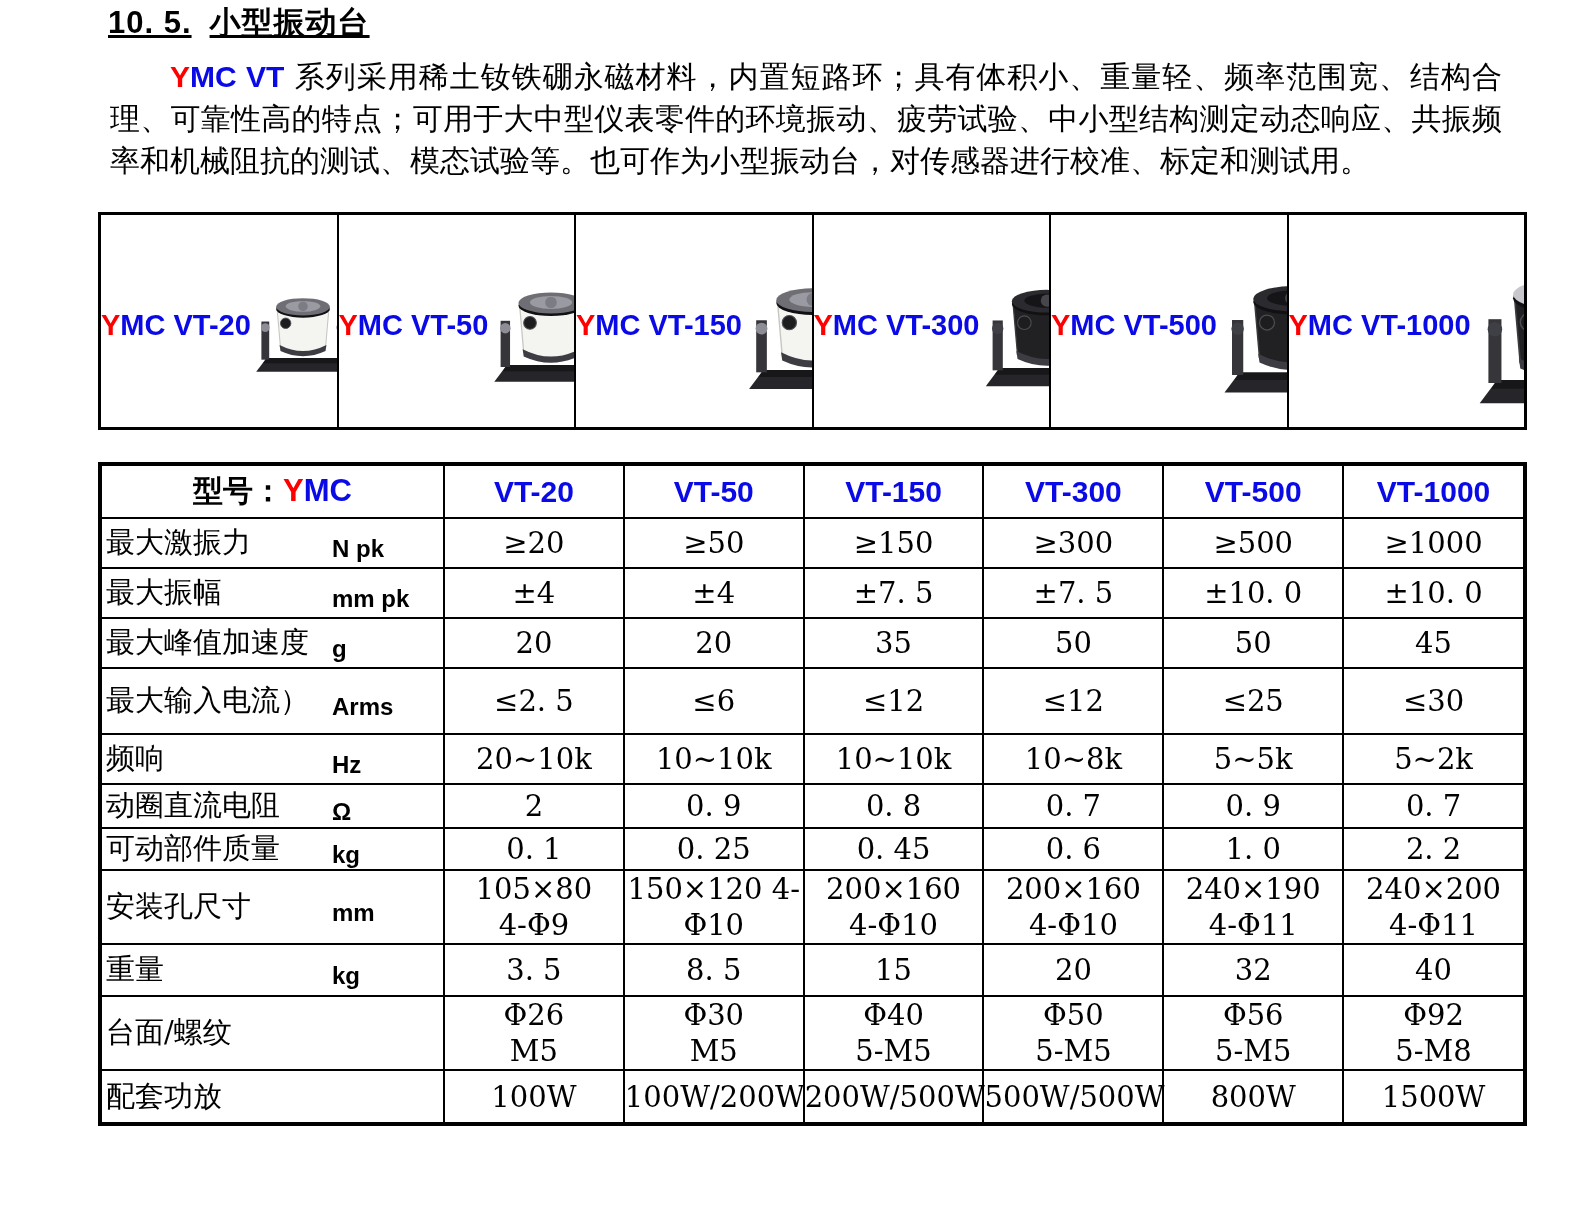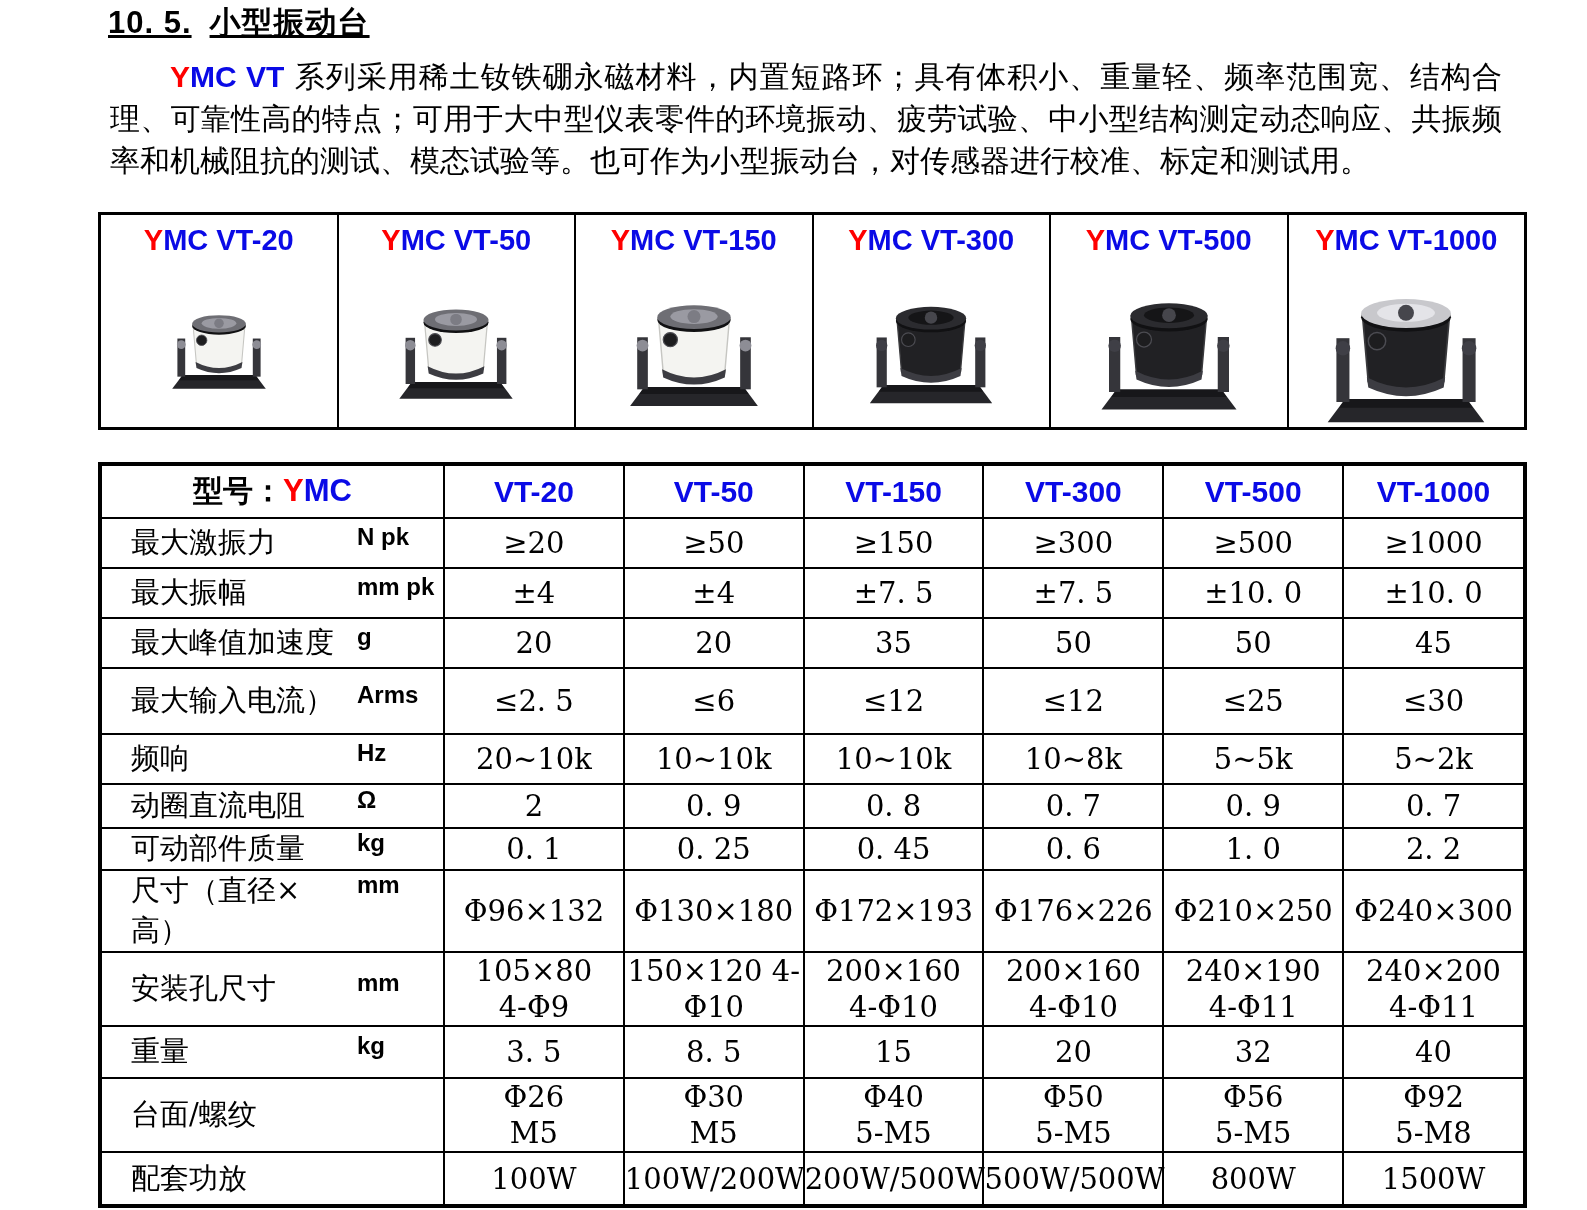--- a/index.html
+++ b/index.html
@@ -26,21 +26,21 @@
     font-size:30px;line-height:42px;text-align:justify;text-indent:2em;
   }
   .brand-y{color:var(--red);font-weight:bold;font-family:"Liberation Sans","DejaVu Sans",sans-serif;}
   .brand-mc{color:var(--blue);font-weight:bold;font-family:"Liberation Sans","DejaVu Sans",sans-serif;}
   
   .product-strip{
     position:absolute;left:98px;top:212px;width:1429px;height:218px;
     border:3px solid #000;display:flex;background:#fff;
   }
   .product-cell{
-    flex:1 1 0;border-right:2px solid #000;display:flex;flex-direction:column;
+    flex:1 1 0;border-right:2px solid #000;display:flex;flex-direction:row;
     align-items:center;padding-top:8px;overflow:hidden;
   }
   .product-cell:last-child{border-right:none;}
   .product-head{
     font-family:"Liberation Sans","DejaVu Sans",sans-serif;font-weight:bold;
     font-size:29px;white-space:nowrap;line-height:34px;
   }
   .product-head .model{color:var(--blue);font-weight:bold;margin-left:8px;}
   .product-art{flex:1;display:flex;align-items:center;justify-content:center;width:100%;}
   
@@ -56,21 +56,21 @@
   }
   .cell-model{
     text-align:center;font-family:"Liberation Sans","DejaVu Sans",sans-serif;
     font-weight:bold;font-size:30px;color:var(--blue);
   }
   .cell-head-label{
     text-align:center;font-size:30px;font-weight:bold;
   }
   .cell-head-label .brand-y,.cell-head-label .brand-mc{font-size:31px;}
   .cell-label{
-    display:flex;align-items:flex-start;padding-left:29px;
+    display:flex;align-items:flex-end;padding-left:4px;
   }
   .cell-label .zh{
     width:226px;font-size:29px;flex:0 0 auto;
   }
   .cell-label .unit{
     font-family:"Liberation Sans","DejaVu Sans",sans-serif;
     font-weight:bold;font-size:24px;
   }
   .cell-val{
     text-align:center;font-size:29px;white-space:pre-line;line-height:36px;
@@ -336,34 +336,20 @@
                 <span class="unit">kg</span>
        </div>
      </td>
             <td class="cell-val">0. 1</td>
             <td class="cell-val">0. 25</td>
             <td class="cell-val">0. 45</td>
             <td class="cell-val">0. 6</td>
             <td class="cell-val">1. 0</td>
             <td class="cell-val">2. 2</td>
           </tr>
-          <tr style="height: 52px;">
-            <td>
-       <div class="cell-label">
-         <span class="zh">尺寸（直径×高）</span>
-                <span class="unit">mm</span>
-       </div>
-     </td>
-            <td class="cell-val">Φ96×132</td>
-            <td class="cell-val">Φ130×180</td>
-            <td class="cell-val">Φ172×193</td>
-            <td class="cell-val">Φ176×226</td>
-            <td class="cell-val">Φ210×250</td>
-            <td class="cell-val">Φ240×300</td>
-          </tr>
           <tr style="height: 72px;">
             <td>
        <div class="cell-label">
          <span class="zh">安装孔尺寸</span>
                 <span class="unit">mm</span>
        </div>
      </td>
             <td class="cell-val">105×80
 4-Φ9</td>
             <td class="cell-val">150×120 4-

